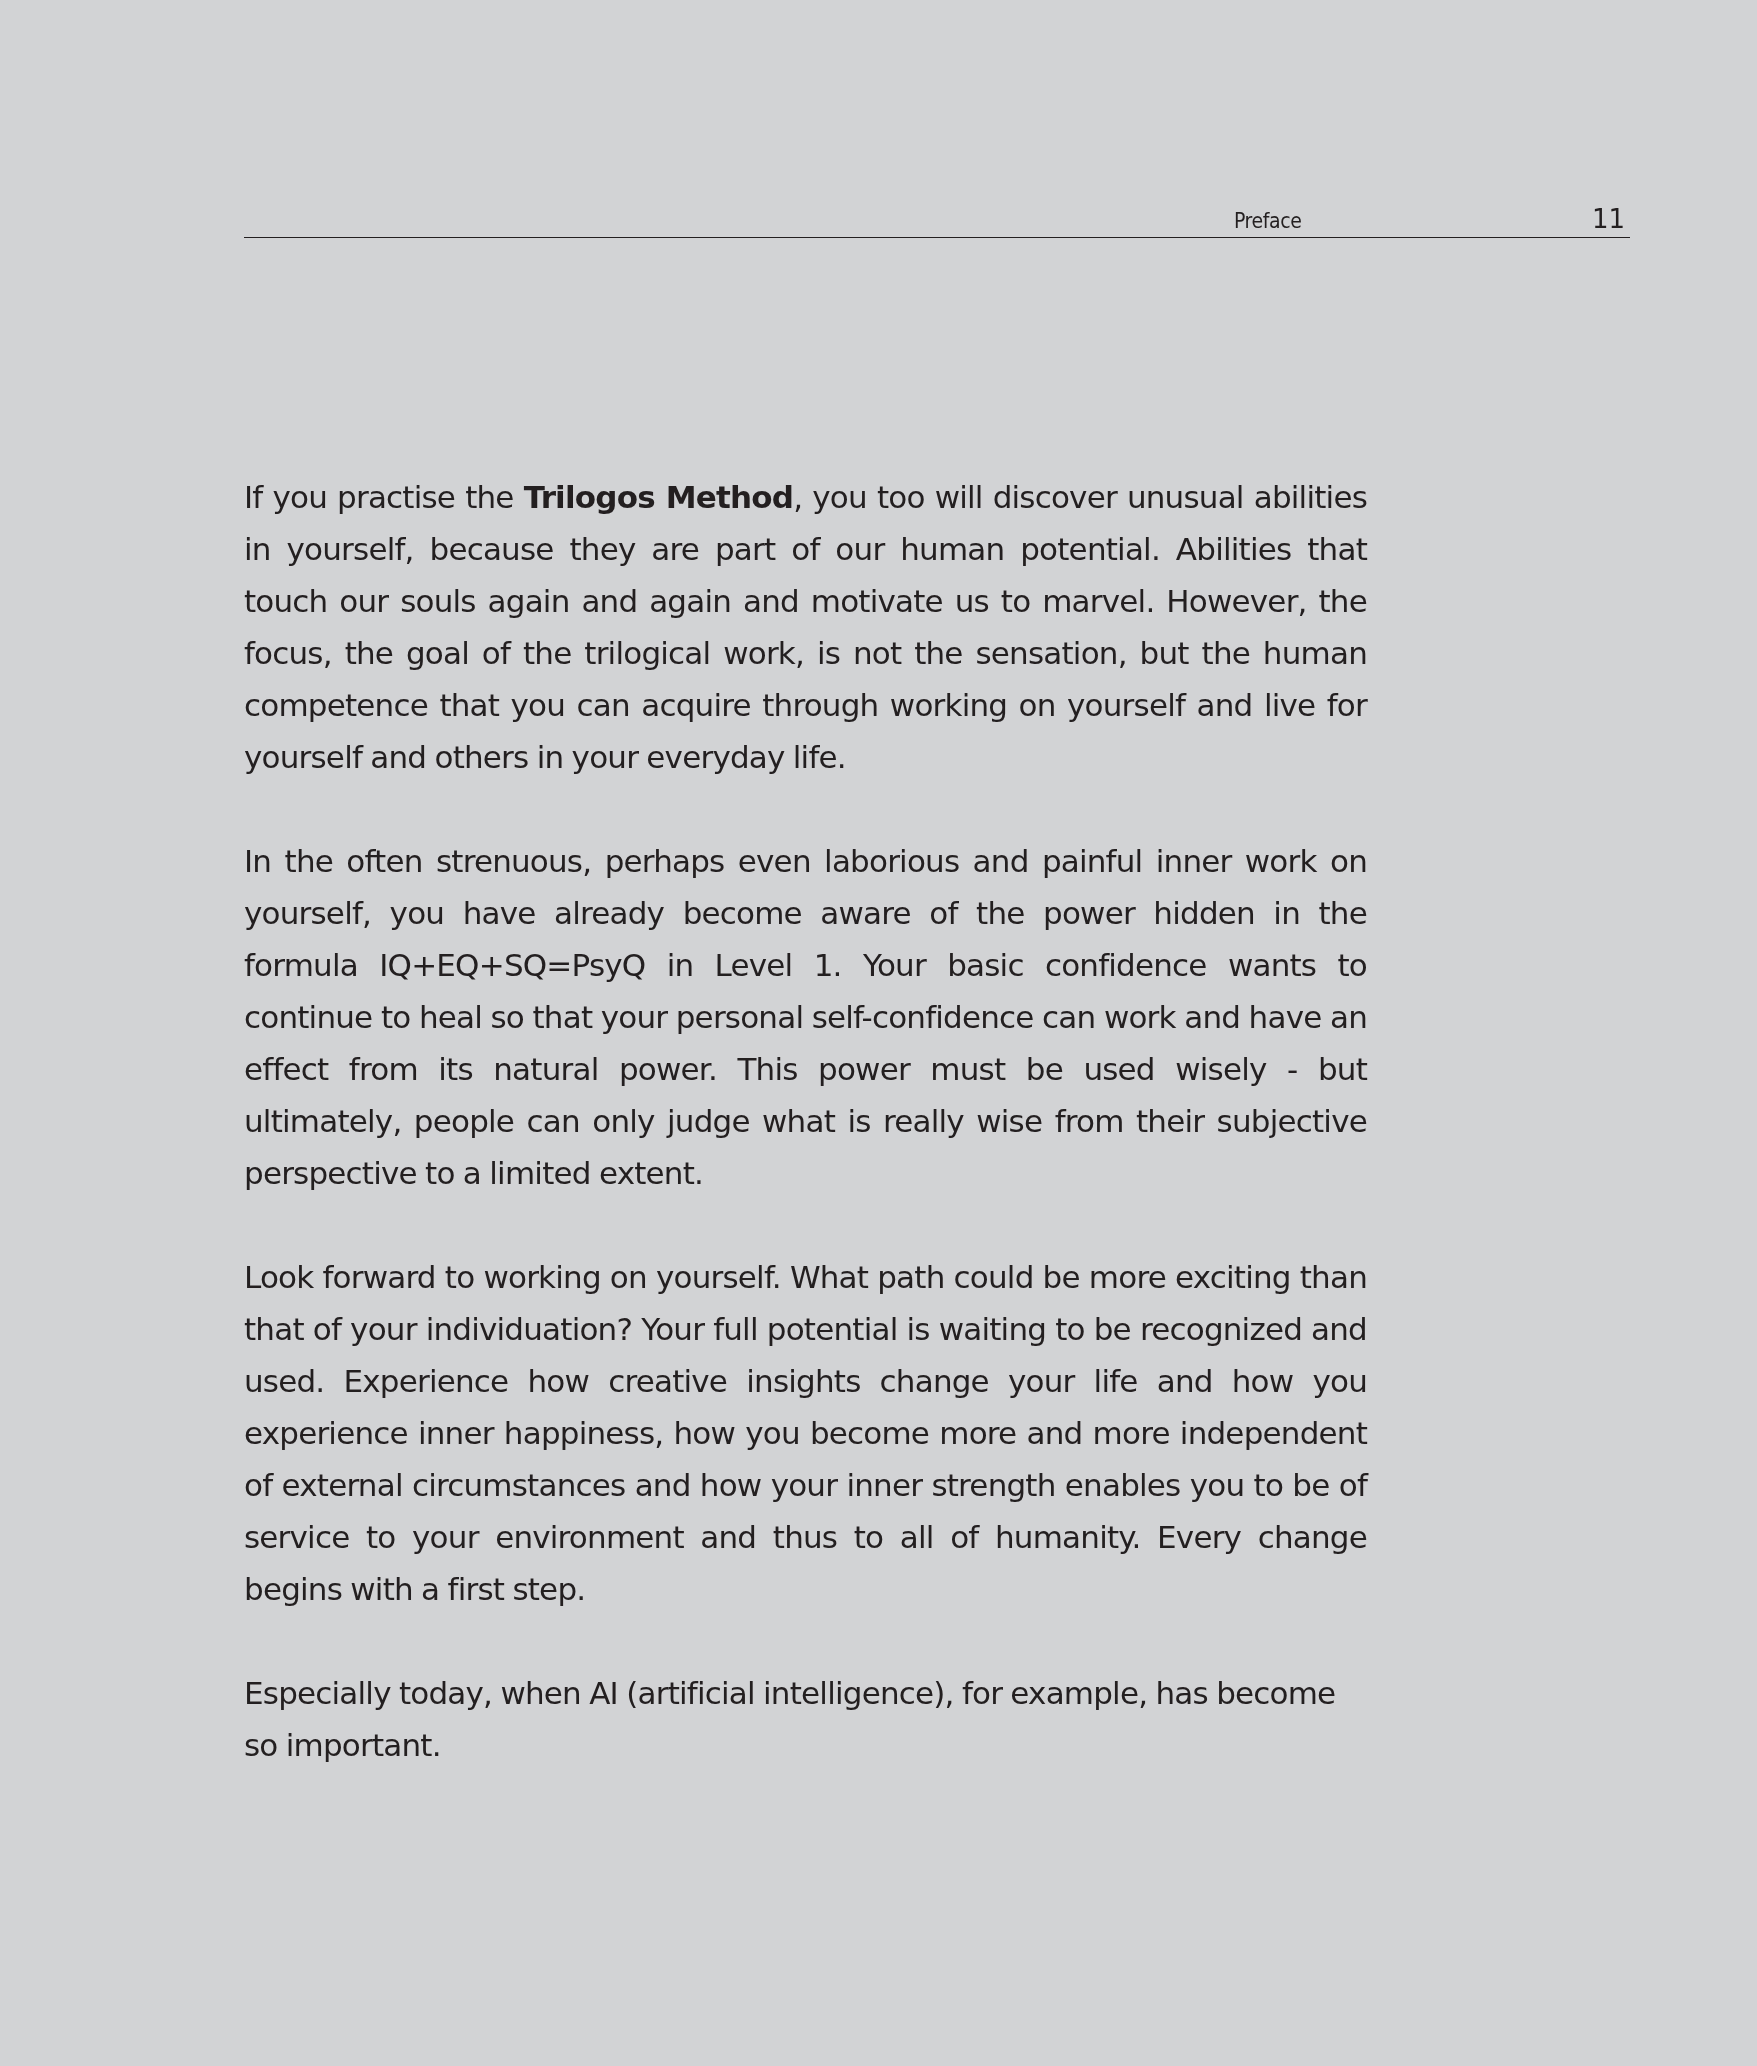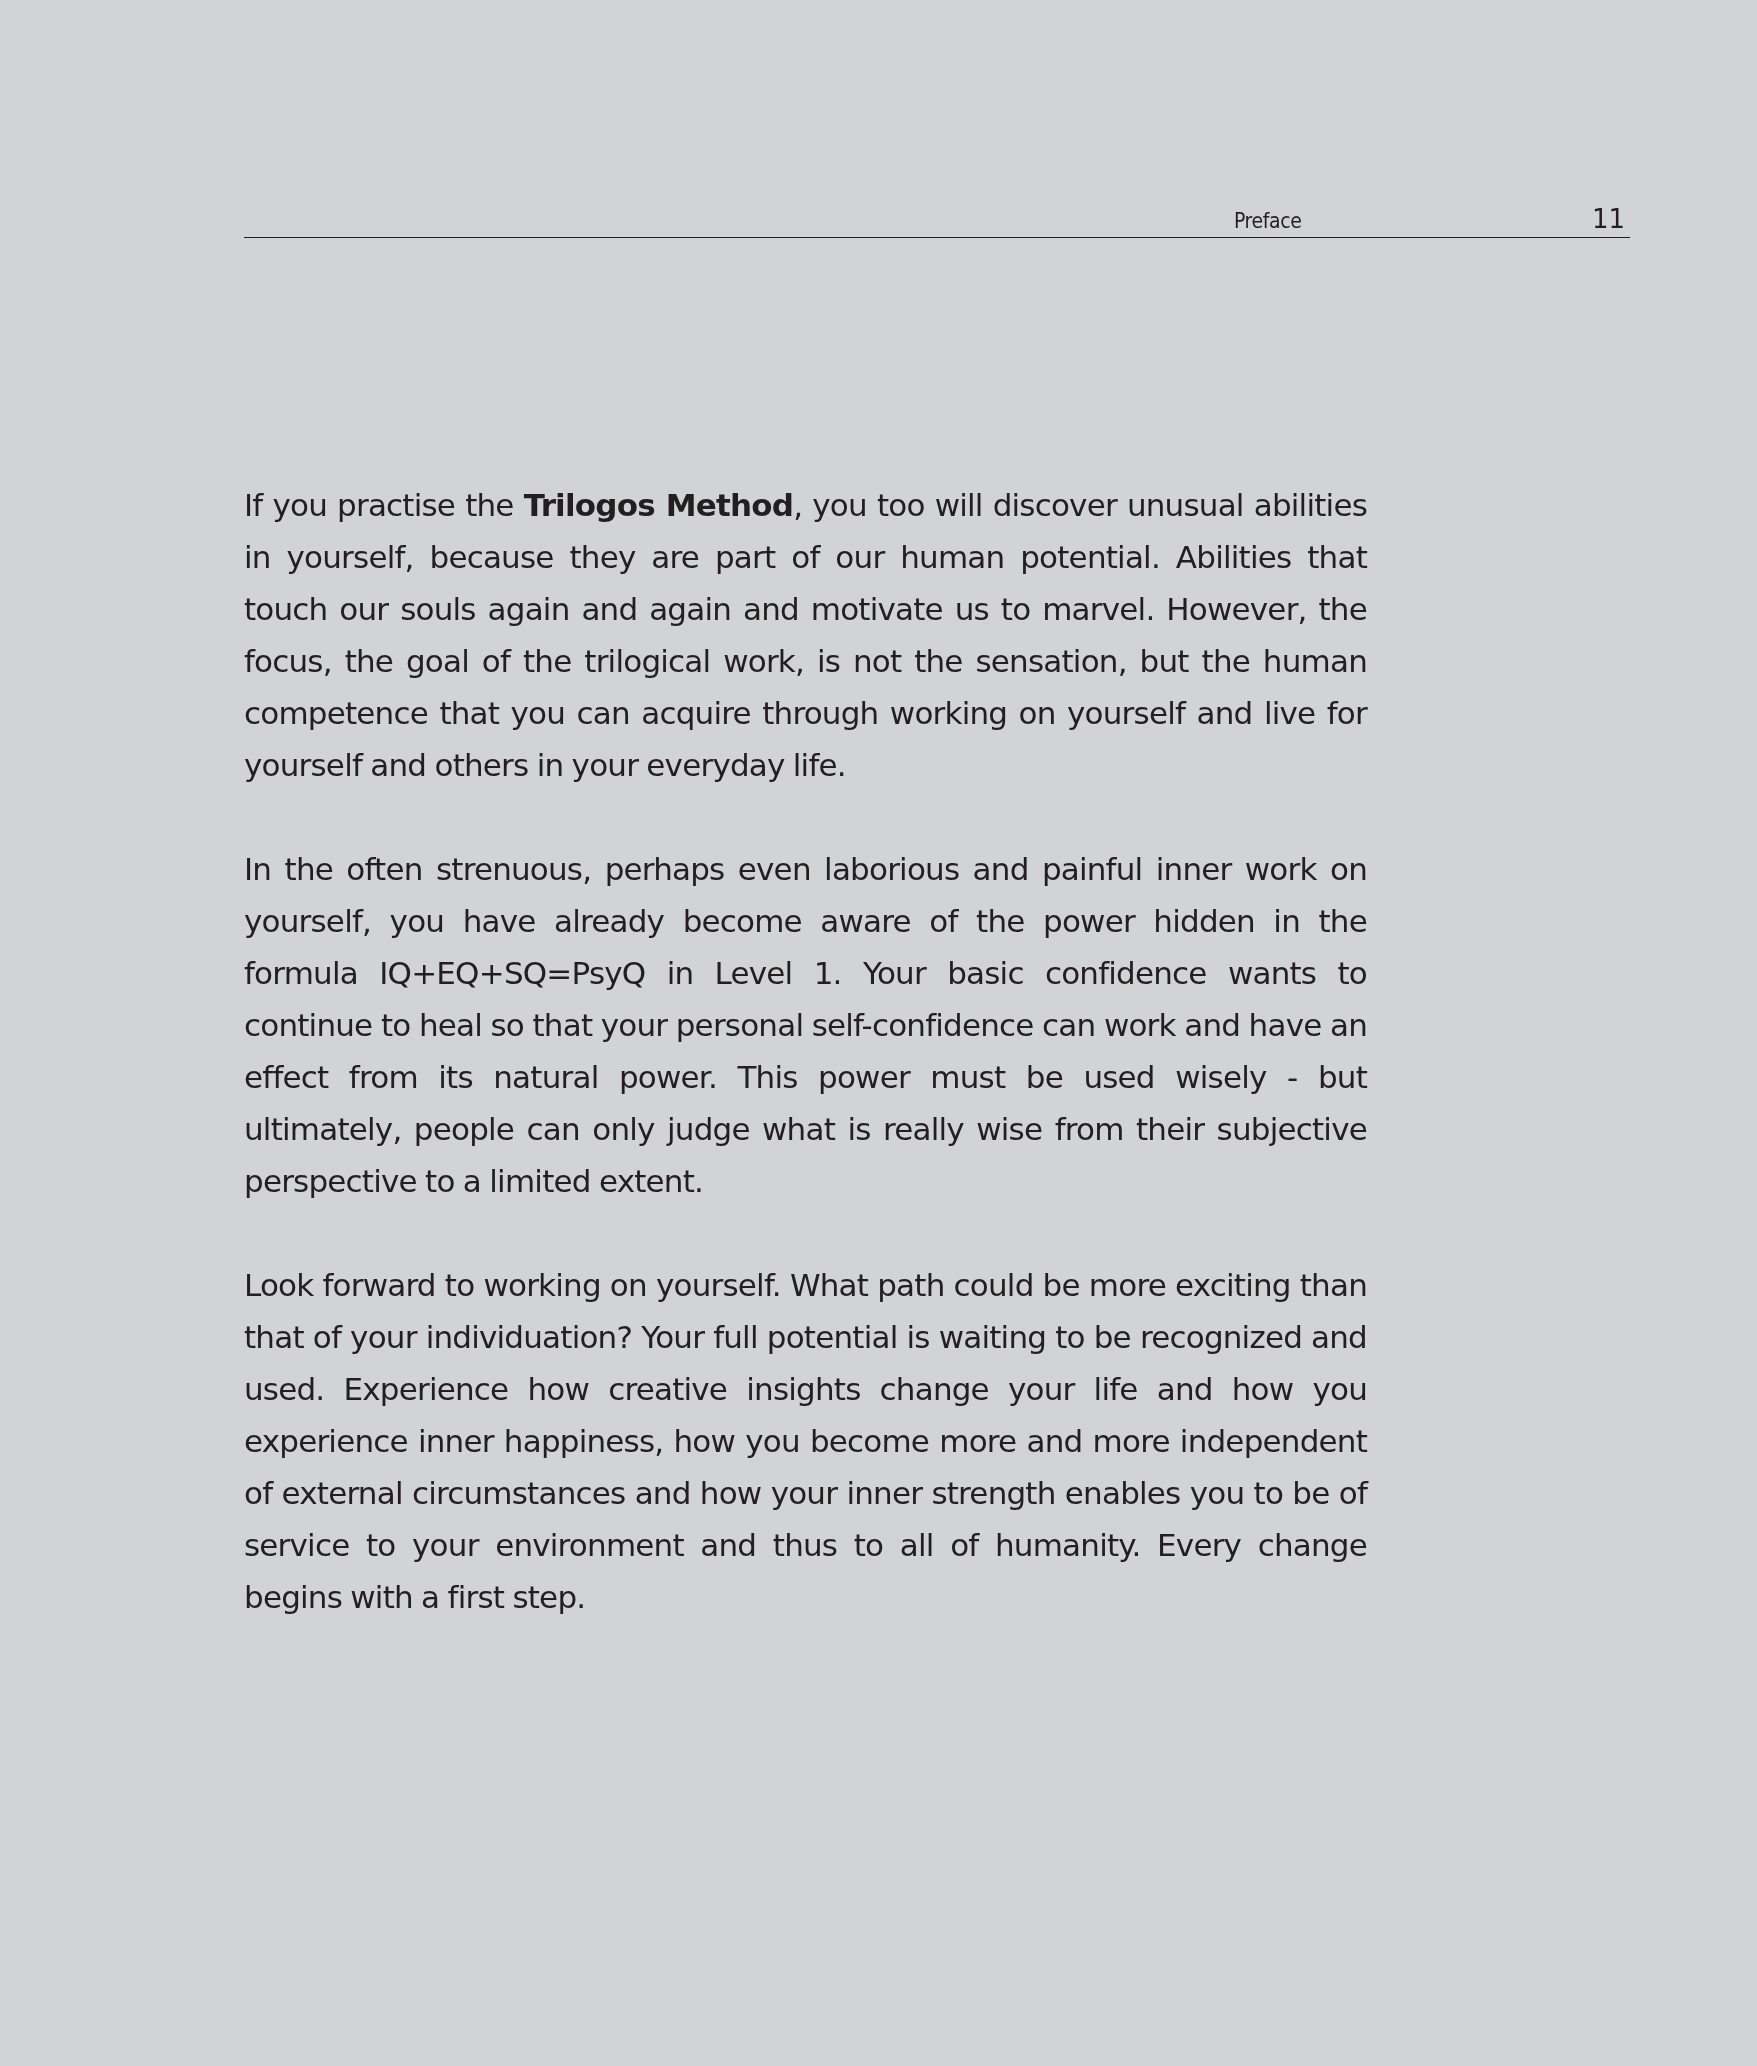--- a/index.html
+++ b/index.html
@@ -43,21 +43,21 @@
       position: absolute;
       left: 244px;
       top: 471px;
       width: 1123px;
       font-size: 31px;
       line-height: 52px;
       letter-spacing: -0.8px;
       word-spacing: -0.8px;
     }
     .paragraph {
-      margin: 8px 0 52px 0;
+      margin: 0 0 52px 0;
       text-align: justify;
       text-align-last: left;
     }
     .paragraph.ragged {
       text-align: left;
     }
     .bold {
       font-weight: bold;
     }
   </style>
@@ -66,14 +66,15 @@
 
 <div class="page-header">
   <span class="running-title">Preface</span>
   <span class="page-number">11</span>
 </div>
 
 <div class="body-text">
   <p class="paragraph"><span>If you practise the </span><span class="bold">Trilogos Method</span><span>, you too will discover unusual abilities in yourself, because they are part of our human potential. Abilities that touch our souls again and again and motivate us to marvel. However, the focus, the goal of the trilogical work, is not the sensation, but the human competence that you can acquire through working on yourself and live for yourself and others in your everyday life.</span></p>
   <p class="paragraph">In the often strenuous, perhaps even laborious and painful inner work on yourself, you have already become aware of the power hidden in the formula IQ+EQ+SQ=PsyQ in Level 1. Your basic confidence wants to continue to heal so that your personal self-confidence can work and have an effect from its natural power. This power must be used wisely - but ultimately, people can only judge what is really wise from their subjective perspective to a limited extent.</p>
   <p class="paragraph">Look forward to working on yourself. What path could be more exciting than that of your individuation? Your full potential is waiting to be recognized and used. Experience how creative insights change your life and how you experience inner happiness, how you become more and more independent of external circumstances and how your inner strength enables you to be of service to your environment and thus to all of humanity. Every change begins with a first step.</p>
+  <p class="paragraph ragged">Especially today, when AI (artificial intelligence), for example, has become so important.</p>
 </div>
 
 
 </body></html>

